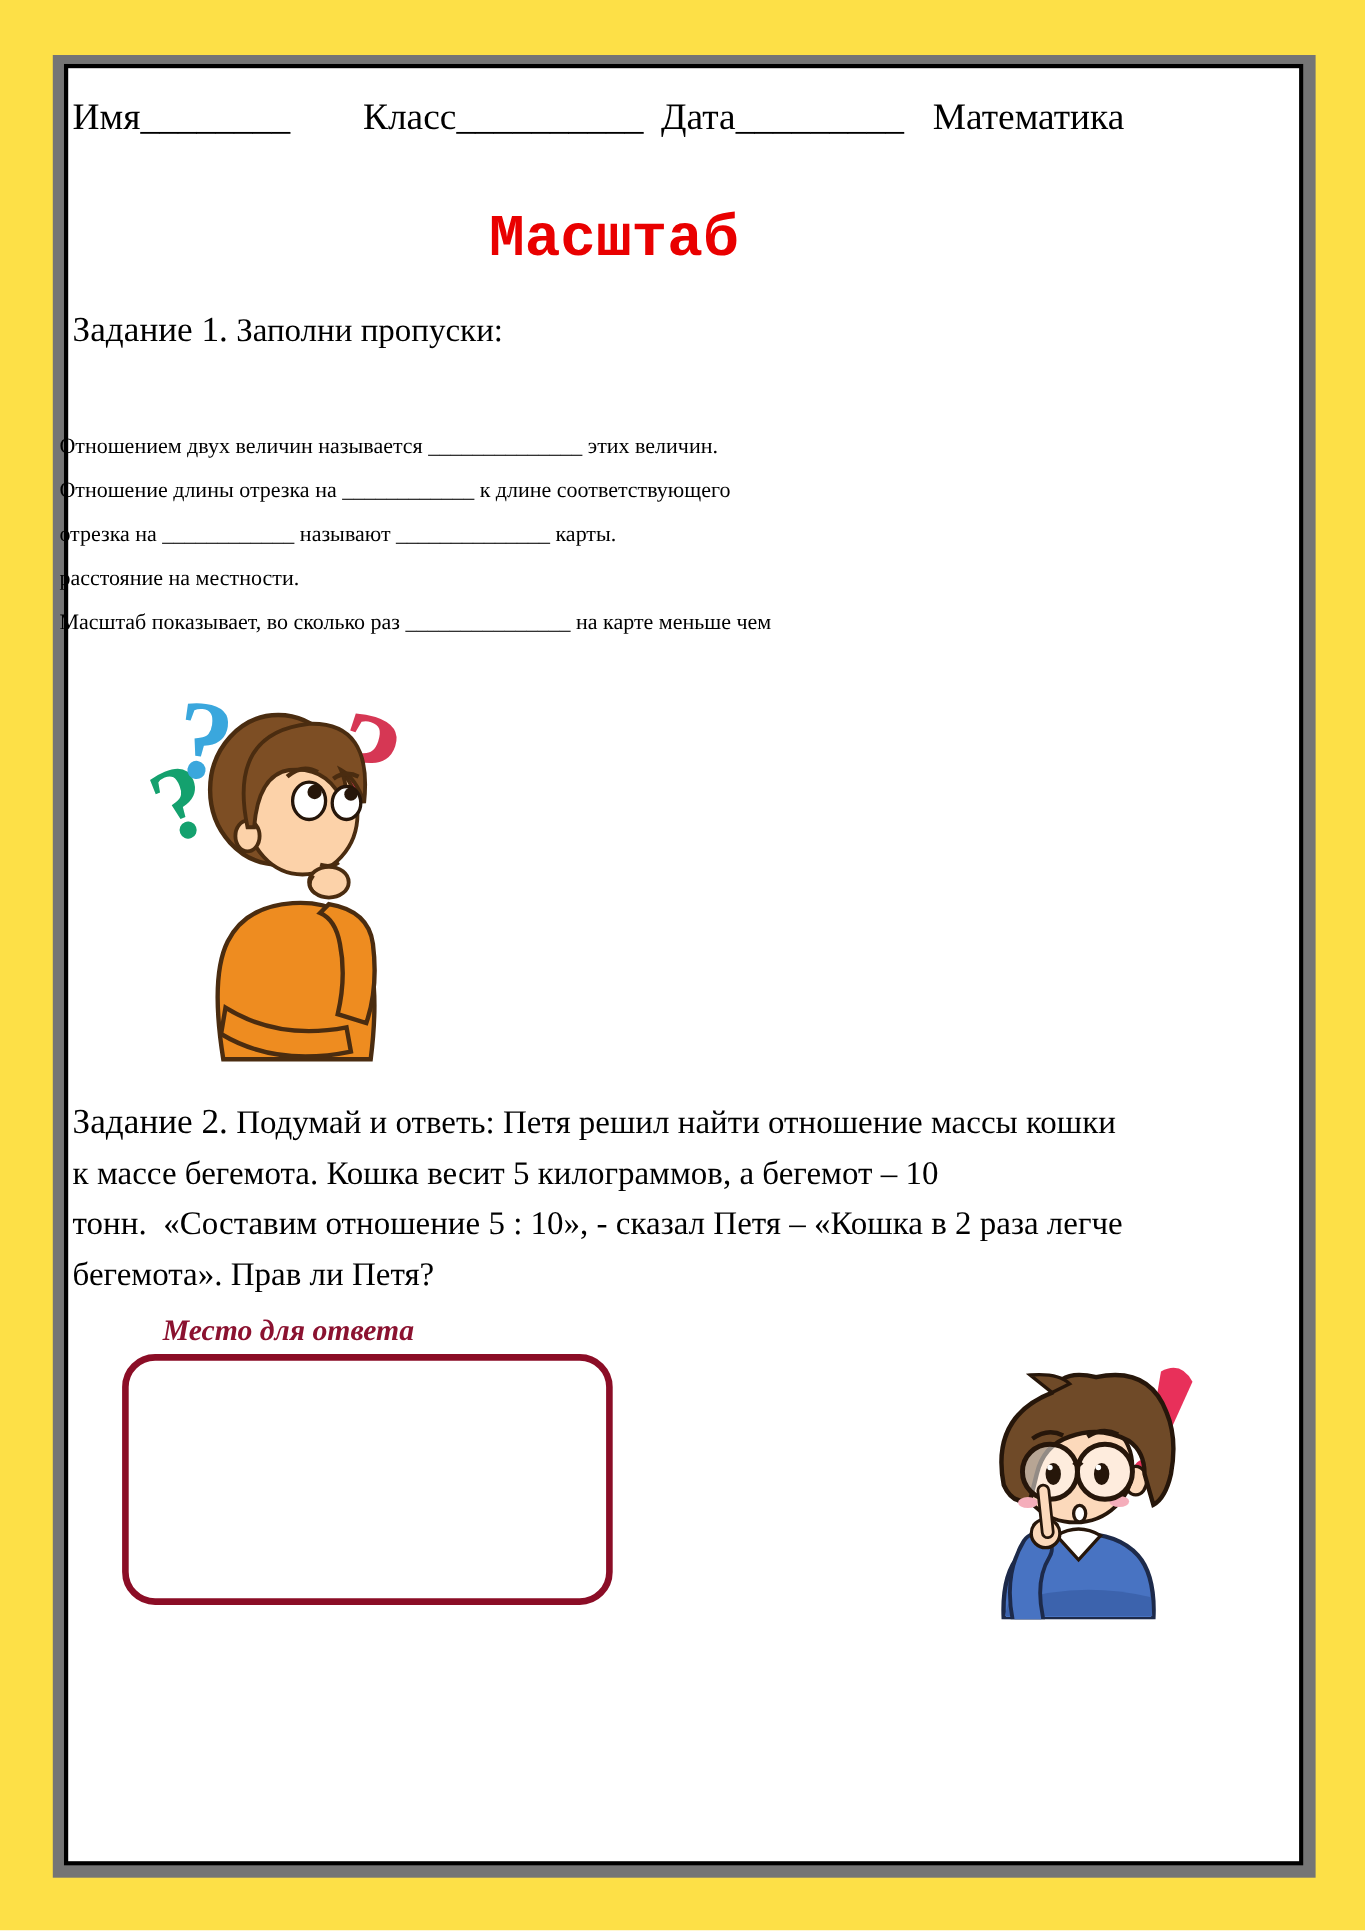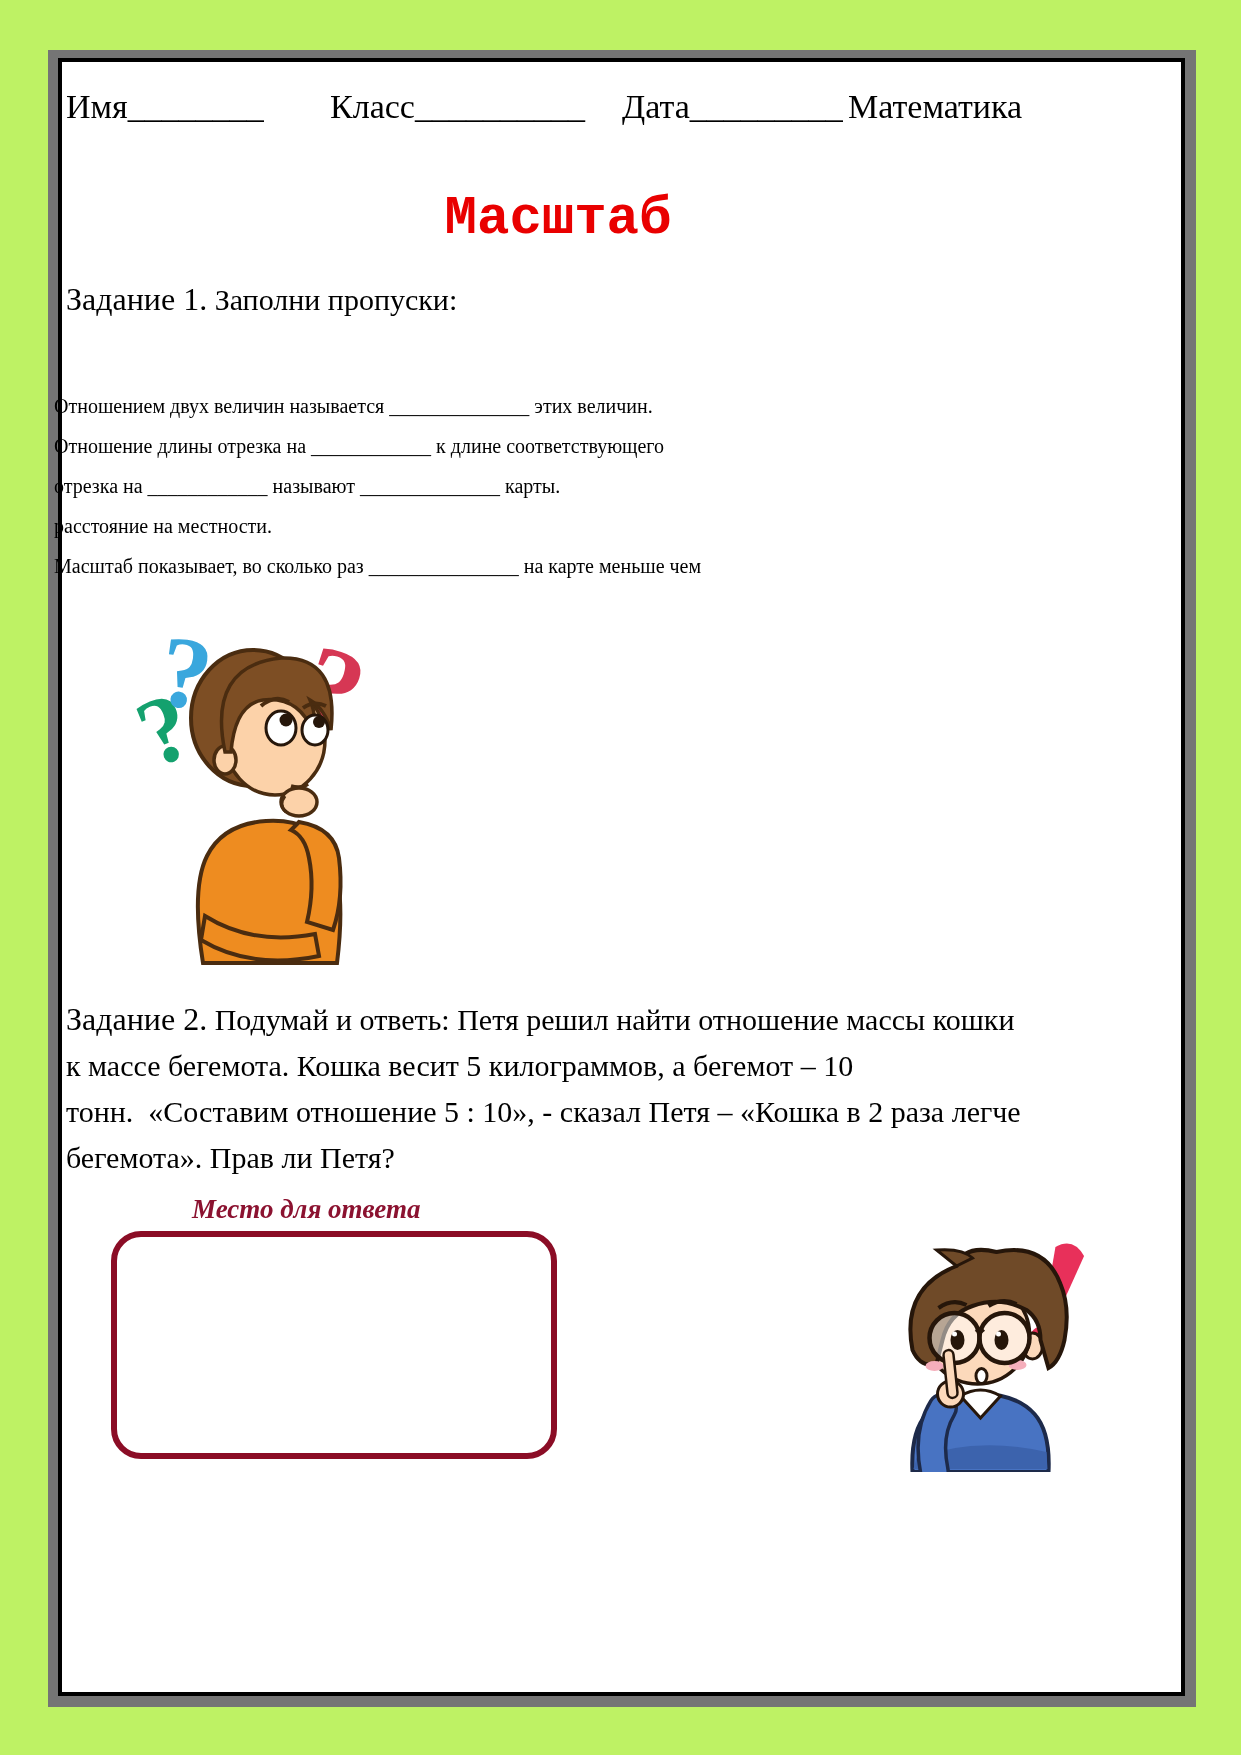--- a/index.html
+++ b/index.html
@@ -1,20 +1,20 @@
 <!DOCTYPE html>
 <html><head>
 <meta charset="utf-8">
 <style>
   html, body { margin: 0; padding: 0; background: #ffffff; }
   .sheet {
     position: relative;
     width: 1241px;
     height: 1755px;
-    background: #bef264;
+    background: #fde047;
     font-family: "Liberation Serif", serif;
     color: #000000;
     overflow: hidden;
   }
   
   .frame-gray {
     position: absolute;
     left: 48px; top: 50px;
     width: 1148px; height: 1657px;
     background: #757575;
@@ -46,21 +46,20 @@
   }
   .t2-body {
     position: absolute; left: 66px; top: 996px;
     font-size: 30px; line-height: 46px;
   }
   .t-line { white-space: pre; }
   .answer-label {
     position: absolute; left: 148px; top: 1194px;
     font-size: 27px; font-weight: bold; font-style: italic;
     color: #8b1230;
-    margin-left: 44px;
   }
   .answer-box {
     position: absolute; left: 111px; top: 1231px;
     width: 434px; height: 216px;
     border: 6px solid #8b0d26;
     border-radius: 30px;
     background: #ffffff;
     box-sizing: content-box;
   }
   .think-boy { position: absolute; left: 103px; top: 558px; width: 330px; height: 410px; }
@@ -71,21 +70,21 @@
 <body>
 
 <div class="sheet">
 
   <div class="frame-gray">
     <div class="frame-white"></div>
   </div>
 
   <div class="hdr-item" style="left:66px">Имя________</div>
   <div class="hdr-item" style="left:330px">Класс__________</div>
-  <div class="hdr-item" style="left:622px">Дата_________</div>
+  <div class="hdr-item" style="left:601px">Дата_________</div>
   <div class="hdr-item" style="left:848px">Математика</div>
 
   <div class="worksheet-title">Масштаб</div>
 
   <div class="task-head-line" style="top:281px"><strong>Задание 1.</strong><span> Заполни пропуски:</span></div>
 
   <div class="t1-body">
     <div class="t-line">Отношением двух величин называется ______________ этих величин.</div>
     <div class="t-line">Отношение длины отрезка на ____________ к длине соответствующего</div>
     <div class="t-line">отрезка на ____________ называют ______________ карты.</div>

